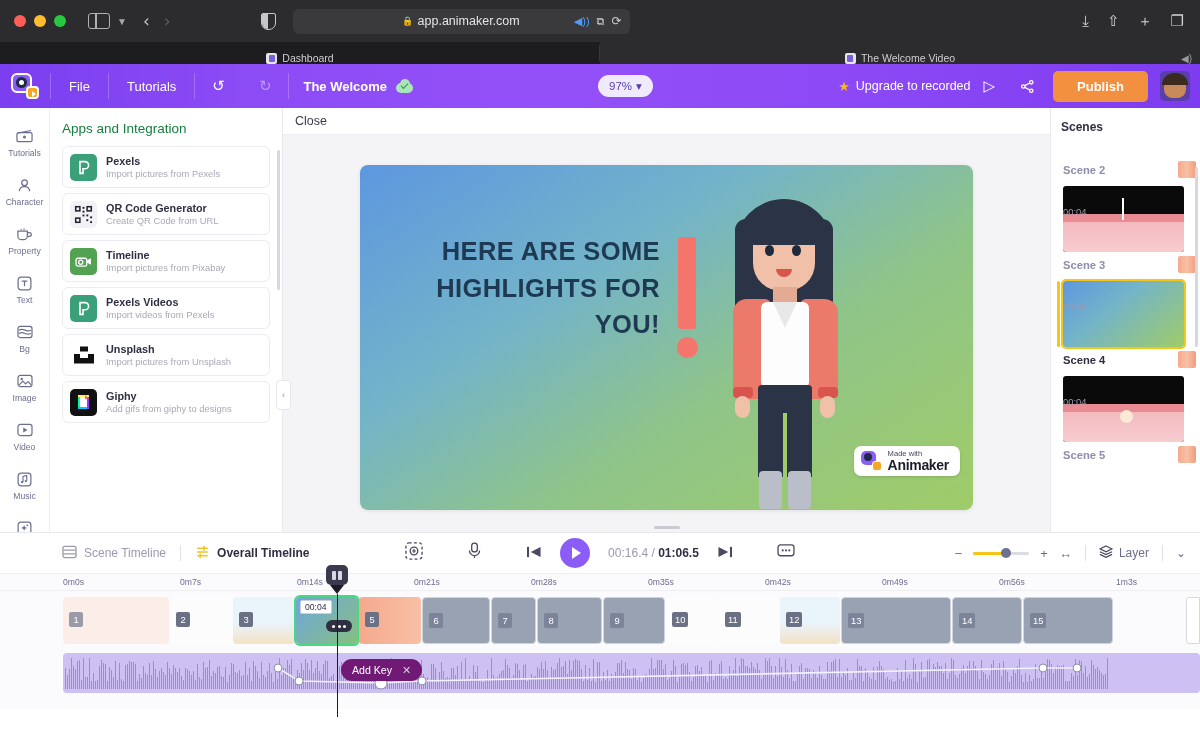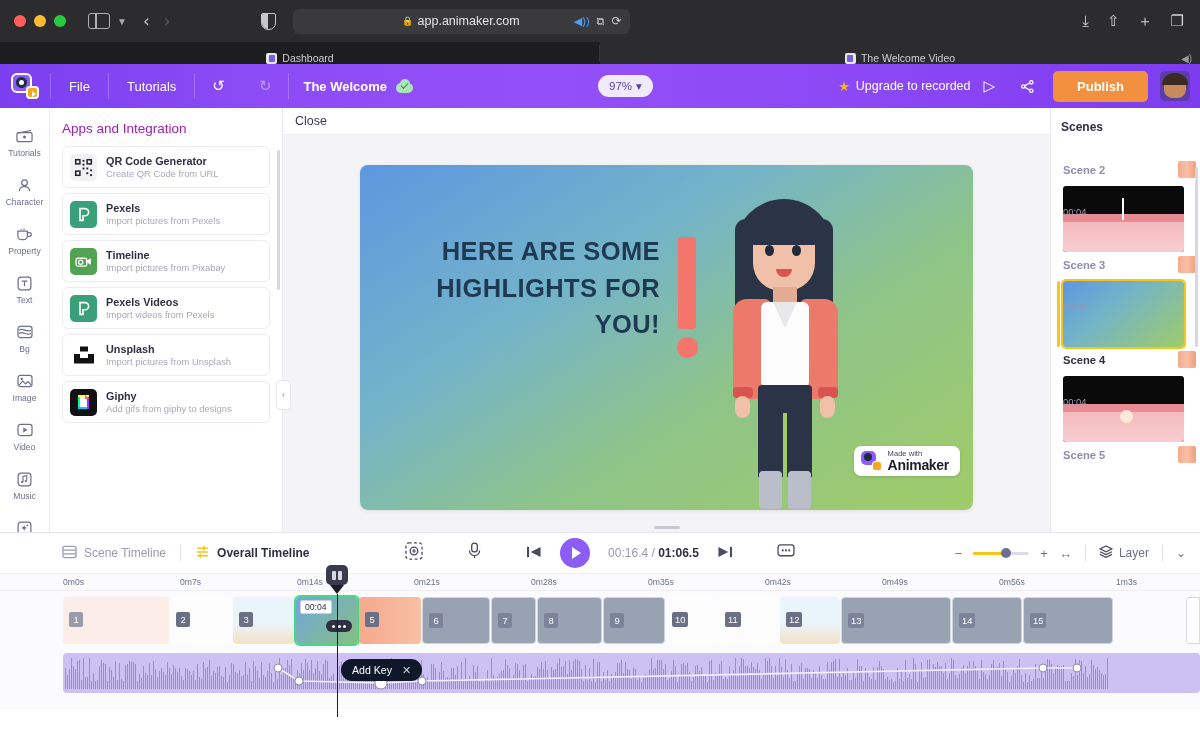--- a/index.html
+++ b/index.html
@@ -76,21 +76,21 @@
   .rail-item { height: 49px; display:flex;flex-direction:column;align-items:center;justify-content:center; gap:3px; position:relative;}
   .rail-ic { color:#6b6f8f; font-size:15px; line-height:1; display:flex;align-items:center;justify-content:center; height:17px;font-family:"DejaVu Sans",sans-serif;}
   .rail-lb { font-size: 8.6px; color:#6b6f8f; }
   .rail-item.active .rail-lb { color:#2b2b3d; font-weight:bold; }
   .rail-item.active:before{content:"";position:absolute;left:0;top:6px;bottom:6px;width:3px;background:#f5c518;border-radius:0 2px 2px 0;}
   .dots3 { display:flex; gap:2.5px; }
   .dots3 i { width:3.5px;height:3.5px;border-radius:50%;background:#f5c518;display:block;}
 
   
   #apps-panel { width: 233px; background:#fff; border-right:1px solid #e9e9ee; position:relative; }
-  #apps-title { font-size: 13.5px; color:#a21caf; padding: 13px 0 10px 12px; }
+  #apps-title { font-size: 13.5px; color:#15803d; padding: 13px 0 10px 12px; }
   #apps-list { height: 380px; overflow:hidden; padding: 0 12px; position:relative;}
   .app-card { height: 42px; border:1px solid #eceaf2; border-radius:6px; display:flex; align-items:center; padding-left:7px; gap:9px; margin-bottom: 5px; background:#fff;}
   .app-ic { width:27px;height:27px;border-radius:5px; flex:none; display:flex;align-items:center;justify-content:center;}
   .app-tx { display:flex;flex-direction:column; gap:1px;}
   .app-nm { font-size: 10.8px; color:#2f2f44; font-weight:bold;}
   .app-ds { font-size: 9.4px; color:#a9a9b8;}
   #apps-scroll { position:absolute; right:2px; top:4px; width:3px; height:140px; border-radius:2px; background:#d7d7e0;}
   #panel-collapse { position:absolute; right:-9px; top:272px; width:15px;height:30px; background:#fff; border:1px solid #e6e6ec; border-radius:4px; display:flex;align-items:center;justify-content:center; font-size:9px;color:#8a8a9c; z-index:5;}
 
   
@@ -202,21 +202,21 @@
   #wave { position:absolute; left:0; top:4px; right:0; height:32px; }
   #wave i { position:absolute; bottom:0; width:1px; background:#9d86e8; }
   #kf-line { position:absolute; left:0; top:0; width:100%; height:40px; }
   .kf { position:absolute; width:9px;height:9px;border-radius:50%;background:#fff;border:1.4px solid #8e8ea8; transform:translate(-50%,-50%);}
   .kf.big{width:13px;height:13px;}
   #playhead { position:absolute; left:337px; top:0; width:1px; height:152px; background:#1c1c28; z-index:8;}
   #ph-handle { position:absolute; left:337px; top:-5px; transform:translateX(-50%); width:22px;height:20px;border-radius:5px;background:#3a3a4e; display:flex;align-items:center;justify-content:center; z-index:9;}
   #ph-handle .g{display:flex;gap:2px;}
   #ph-handle .g i{width:4px;height:9px;background:#d8d8e2;border-radius:1px;display:block;}
   #ph-tri { position:absolute; left:337px; top:15px; transform:translateX(-50%); width:0;height:0;border-left:7px solid transparent;border-right:7px solid transparent;border-top:9px solid #1c1c28; z-index:9;}
-  #addkey { position:absolute; left:341px; top:659px; height:22px; background:#0f172a; border-radius:11px; display:flex;align-items:center; gap:10px; padding: 0 11px; z-index:12;}
+  #addkey { position:absolute; left:341px; top:659px; height:22px; background:#701a75; border-radius:11px; display:flex;align-items:center; gap:10px; padding: 0 11px; z-index:12;}
   #addkey .lb{font-size:10.6px;color:#fff;}
   #addkey .x{font-size:11px;color:#cfcfdd;}
   #right-edge-panel { position:absolute; right:0; top:626px; width:14px; height:48px; border:1px solid #d8d8e0; border-radius:3px 0 0 3px; background:#fff;}
 </style>
 </head>
 <body>
 
 <div id="browser-chrome">
   <div class="traffic">
     <span class="tl r"></span>
@@ -421,20 +421,32 @@
           </span>
         </span>
       <span class="rail-lb">More</span>
     </div>
   </div>
 
   <div id="apps-panel">
     <div id="apps-title">Apps and Integration</div>
     <div id="apps-list">
 
+
+      <div class="app-card">
+        <span class="app-ic" style="background:#3aa07a;">
+          <svg width="14" height="15" viewBox="0 0 14 15">
+              <path d="M3 1.6h5a3.6 3.6 0 0 1 0 7.2H6v4.6H3z" fill="none" stroke="#fff" stroke-width="1.6"></path>
+            </svg>
+        </span>
+        <span class="app-tx">
+          <span class="app-nm">Pexels</span>
+          <span class="app-ds">Import pictures from Pexels</span>
+        </span>
+      </div>
 
       <div class="app-card">
         <span class="app-ic" style="background:#f2f2f5;">
           <svg width="19" height="19" viewBox="0 0 20 20">
               <g fill="#22222e">
                 <rect x="1" y="1" width="6" height="6"></rect>
                 <rect x="13" y="1" width="6" height="6"></rect>
                 <rect x="1" y="13" width="6" height="6"></rect>
                 <rect x="9" y="2" width="2" height="2"></rect>
                 <rect x="9" y="6" width="2" height="2"></rect>
@@ -447,32 +459,20 @@
               <g fill="#f2f2f5">
                 <rect x="2.6" y="2.6" width="2.8" height="2.8"></rect>
                 <rect x="14.6" y="2.6" width="2.8" height="2.8"></rect>
                 <rect x="2.6" y="14.6" width="2.8" height="2.8"></rect>
               </g>
             </svg>
         </span>
         <span class="app-tx">
           <span class="app-nm">QR Code Generator</span>
           <span class="app-ds">Create QR Code from URL</span>
-        </span>
-      </div>
-
-      <div class="app-card">
-        <span class="app-ic" style="background:#3aa07a;">
-          <svg width="14" height="15" viewBox="0 0 14 15">
-              <path d="M3 1.6h5a3.6 3.6 0 0 1 0 7.2H6v4.6H3z" fill="none" stroke="#fff" stroke-width="1.6"></path>
-            </svg>
-        </span>
-        <span class="app-tx">
-          <span class="app-nm">Pexels</span>
-          <span class="app-ds">Import pictures from Pexels</span>
         </span>
       </div>
 
       <div class="app-card">
         <span class="app-ic" style="background:#51a351;">
           <svg width="17" height="13" viewBox="0 0 18 14">
               <rect x="1" y="3.5" width="11.5" height="8.5" rx="2" fill="none" stroke="#fff" stroke-width="1.4"></rect>
               <circle cx="6" cy="7.8" r="2.3" fill="none" stroke="#fff" stroke-width="1.4"></circle>
               <path d="M12.5 6 17 3.4v7.2L12.5 8z" fill="#fff"></path>
             </svg>

